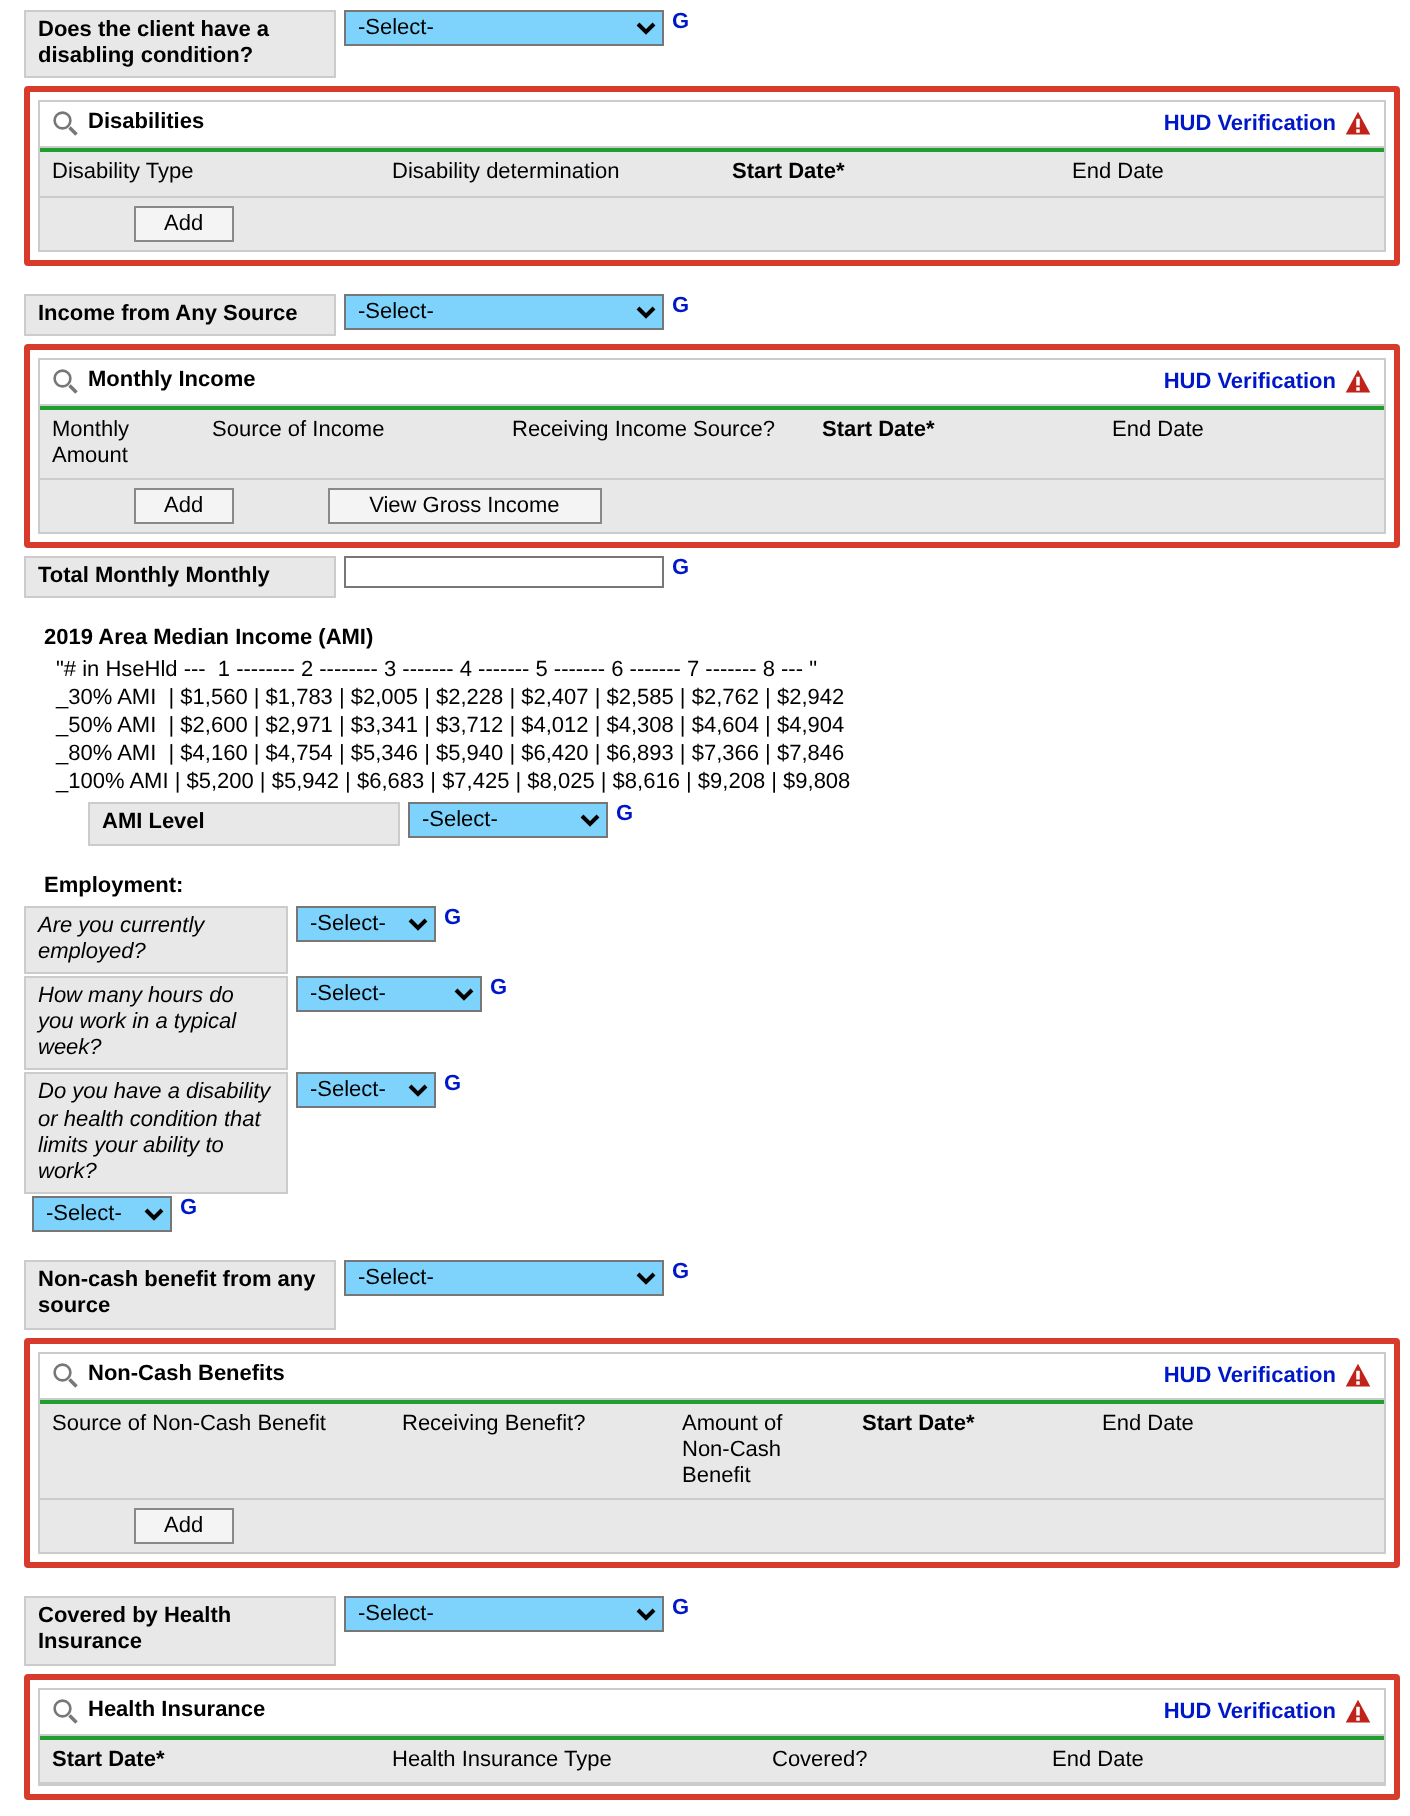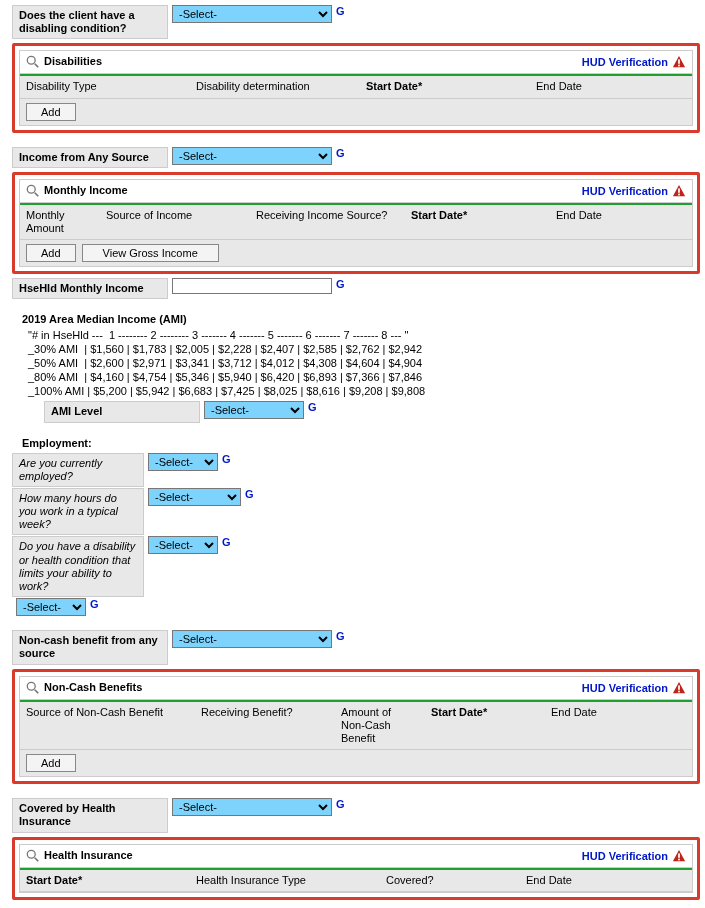--- a/index.html
+++ b/index.html
@@ -118,20 +118,21 @@
     display: flex;
     gap: 6px;
   }
   .btn {
     font-family: Verdana, Arial, sans-serif;
     font-size: 11px;
     background: #f4f4f4;
     border: 1px solid #888;
     padding: 2px 14px;
     cursor: pointer;
+    margin-left: 41px;
   }
 
   .section-heading { font-weight: bold; margin: 14px 0 4px 10px; }
   .ami-line { margin: 2px 0 2px 16px; font-size: 11px; white-space: pre; }
 
   .spacer { height: 12px; }
 </style>
 </head>
 <body>
 
@@ -217,21 +218,21 @@
         <div class="col-cell" style="flex:1">End Date</div>
       </div>
       <div class="btn-row">
         <button class="btn">Add</button>
         <button class="btn" style="padding:2px 20px">View Gross Income</button>
       </div>
     </div>
   </div>
 
   <div class="field-row" style="margin-top:-10px;">
-    <div class="field-label">HseHld Monthly Income</div>
+    <div class="field-label">Total Monthly Monthly</div>
     <input type="text" class="text-input" style="">
     <a class="g-link">G</a>
   </div>
 
   <div class="section-heading">2019 Area Median Income (AMI)</div>
   <div class="ami-line">"# in HseHld ---  1 -------- 2 -------- 3 ------- 4 ------- 5 ------- 6 ------- 7 ------- 8 --- "</div>
   <div class="ami-line">_30% AMI  | $1,560 | $1,783 | $2,005 | $2,228 | $2,407 | $2,585 | $2,762 | $2,942</div>
   <div class="ami-line">_50% AMI  | $2,600 | $2,971 | $3,341 | $3,712 | $4,012 | $4,308 | $4,604 | $4,904</div>
   <div class="ami-line">_80% AMI  | $4,160 | $4,754 | $5,346 | $5,940 | $6,420 | $6,893 | $7,366 | $7,846</div>
   <div class="ami-line">_100% AMI | $5,200 | $5,942 | $6,683 | $7,425 | $8,025 | $8,616 | $9,208 | $9,808</div>

